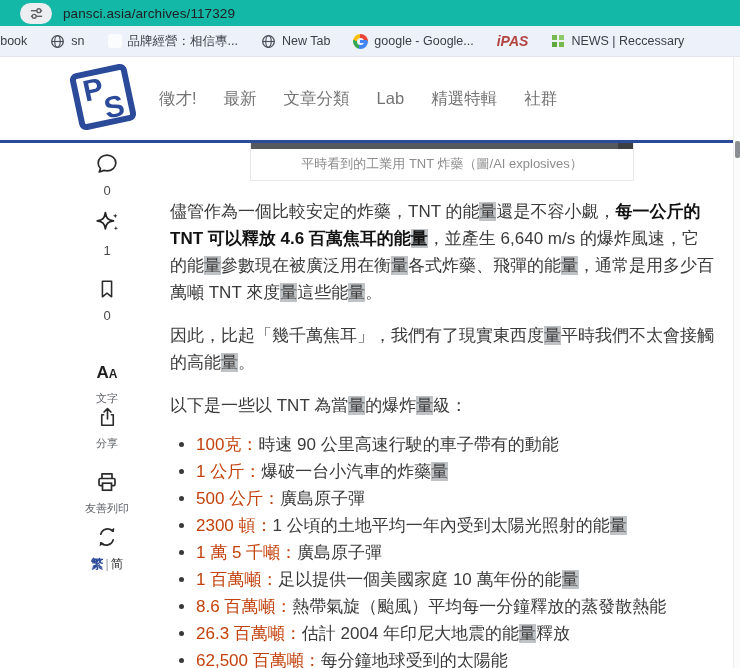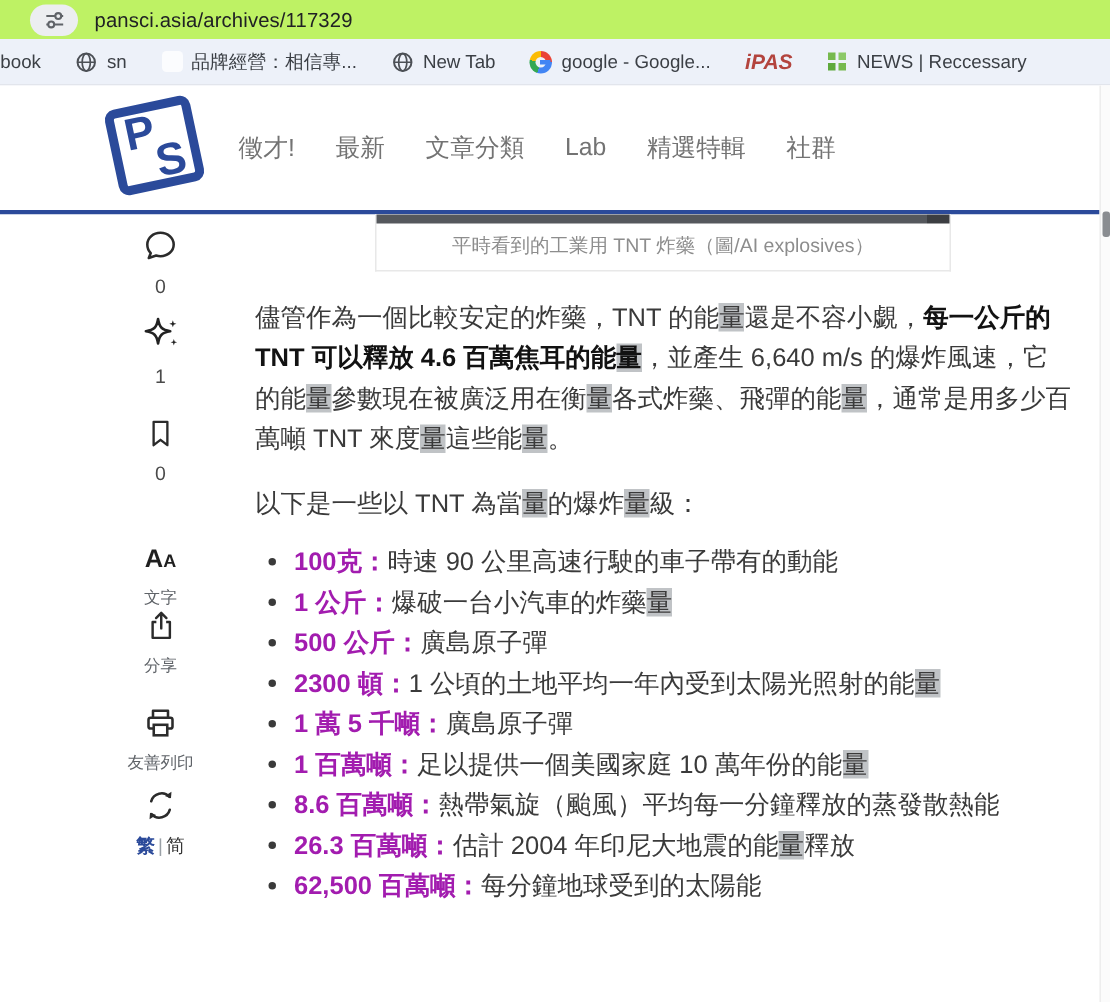--- a/index.html
+++ b/index.html
@@ -2,21 +2,21 @@
 <html><head>
 <meta charset="utf-8">
 <style>
   * { box-sizing: border-box; margin: 0; padding: 0; }
   html,body { width:740px; height:668px; overflow:hidden; background:#fff;
     font-family:"Liberation Sans", sans-serif; }
   .stage { position:relative; width:740px; height:668px; background:#fff; }
 
   
   .chrome-top { position:absolute; top:0; left:0; width:740px; height:26px;
-    background:#bef264; display:flex; align-items:center; }
+    background:#14b8a6; display:flex; align-items:center; }
   .tune-wrap { margin-left:20px; width:32px; height:21px; background:#eceef1;
     border-radius:11px; display:flex; align-items:center; justify-content:center; cursor:pointer; }
   .url-text { margin-left:11px; font-size:13.5px; color:#202124; letter-spacing:.1px; }
 
   
   .bookmarks { position:absolute; top:26px; left:0; width:740px; height:31px;
     background:#edf1f9; border-bottom:1px solid #e2e5ec;
     display:flex; align-items:center; gap:23px; font-size:12.5px; color:#3b3f45;
     white-space:nowrap; overflow:hidden; }
   .bm { display:flex; align-items:center; gap:6px; cursor:pointer; }
@@ -63,21 +63,21 @@
   
   .article { position:absolute; left:170px; top:0; width:544px; }
   .figure-box { width:384px; margin:0 auto; border:1px solid #e8e8e8; border-top:none; background:#fff; }
   .figure-bar { height:6px; background:linear-gradient(90deg,#55585d 0 96%, #3c3e42 96%); }
   .figure-caption { padding:6px 4px 7px; text-align:center; font-size:13px; color:#8d8d8d; }
   .article p { margin:16px 0 0; font-size:17px; line-height:27px; color:#3a3a3a; }
   .article p.first { margin-top:17px; }
   .article b { color:#121212; font-weight:700; }
   .article ul { margin:12px 0 0 4px; padding-left:22px; }
   .article li { font-size:17px; line-height:27px; color:#3a3a3a; }
-  .article li .term { font-weight:700; color:#a21caf;margin-top:14px; }
+  .article li .term { font-weight:400; color:#c2410c;margin-top:14px; }
   mark { background:#c0c3c6; color:inherit; }
 
   
   .sb-track { position:absolute; top:57px; right:0; width:7px; height:611px;
     background:#fbfbfb; border-left:1px solid #ededed; }
   .sb-thumb { position:absolute; top:84px; left:1px; width:5px; height:17px;
     background:#8a8d91; border-radius:2px; cursor:pointer; }
 </style>
 </head>
 <body>
@@ -218,20 +218,21 @@
 
     <div class="article">
 
       <figure class="figure-box">
         <div class="figure-bar"></div>
         <figcaption class="figure-caption">平時看到的工業用 TNT 炸藥（圖/AI explosives）</figcaption>
       </figure>
 
       <p class="first"><span>儘管作為一個比較安定的炸藥，TNT 的能<mark>量</mark>還是不容小覷，</span><b>每一公斤的 TNT 可以釋放 4.6 百萬焦耳的能<mark>量</mark></b><span>，並產生 6,640 m/s 的爆炸風速，它的能<mark>量</mark>參數現在被廣泛用在衡<mark>量</mark>各式炸藥、飛彈的能<mark>量</mark>，通常是用多少百萬噸 TNT 來度<mark>量</mark>這些能<mark>量</mark>。</span></p>
 
+      <p>因此，比起「幾千萬焦耳」，我們有了現實東西度<mark>量</mark>平時我們不太會接觸的高能<mark>量</mark>。</p>
 
       <p>以下是一些以 TNT 為當<mark>量</mark>的爆炸<mark>量</mark>級：</p>
 
       <ul>
         <li><span class="term">100克：</span><span>時速 90 公里高速行駛的車子帶有的動能</span></li>
         <li><span class="term">1 公斤：</span><span>爆破一台小汽車的炸藥<mark>量</mark></span></li>
         <li><span class="term">500 公斤：</span><span>廣島原子彈</span></li>
         <li><span class="term">2300 頓：</span><span>1 公頃的土地平均一年內受到太陽光照射的能<mark>量</mark></span></li>
         <li><span class="term">1 萬 5 千噸：</span><span>廣島原子彈</span></li>
         <li><span class="term">1 百萬噸：</span><span>足以提供一個美國家庭 10 萬年份的能<mark>量</mark></span></li>

